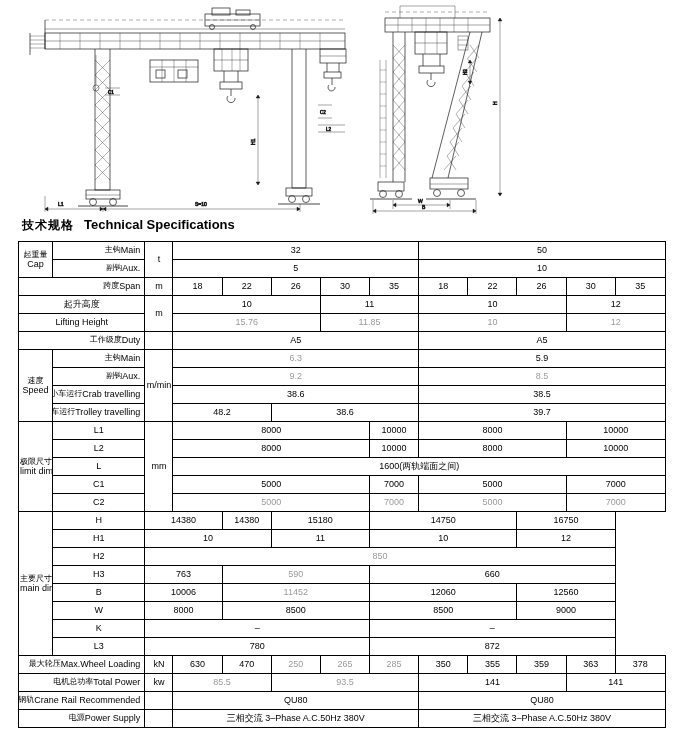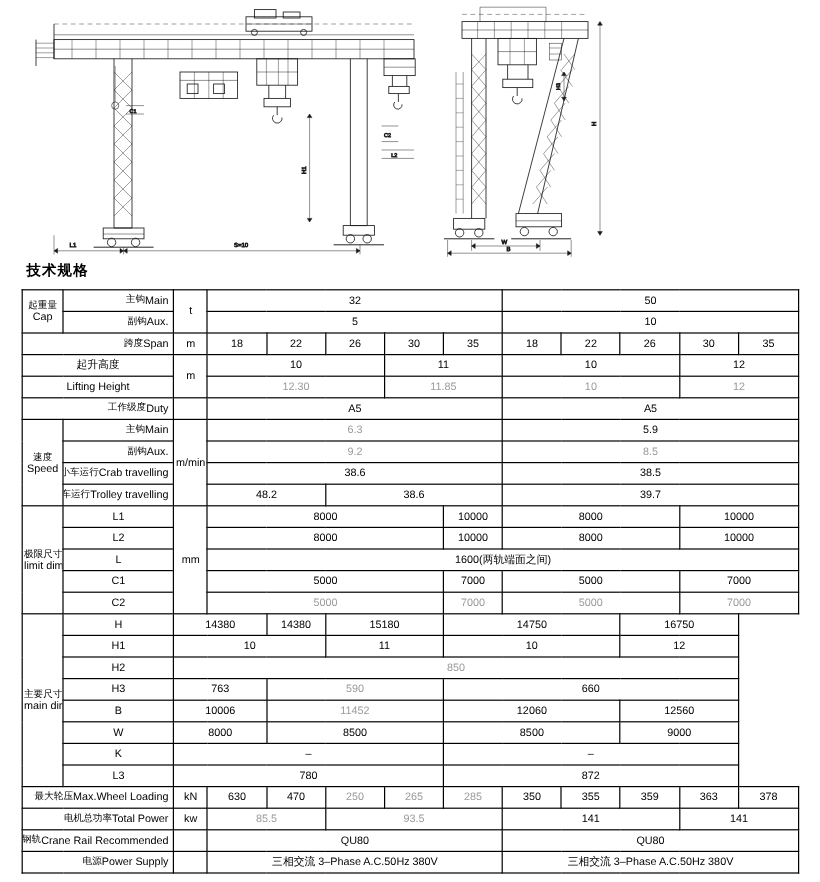--- a/index.html
+++ b/index.html
@@ -334,20 +334,21 @@
           <line x1="380" y1="142" x2="386" y2="142"></line>
           <line x1="380" y1="154" x2="386" y2="154"></line>
           <line x1="380" y1="166" x2="386" y2="166"></line>
         </g>
       </g>
     </svg>
   </div>
 
   <div class="title-row">
     <span class="title-cn">技术规格</span>
+    <span class="title-en">Technical Specifications</span>
   </div>
 
   <div class="tablewrap">
     <table class="spec" id="spec-table">
       <colgroup>
         <col style="width:34px">
         <col style="width:92px">
         <col style="width:28px">
         <col style="width:49px">
           <col style="width:49px">
@@ -418,21 +419,21 @@
             <td colspan="2">11</td>
             <td colspan="3">10</td>
             <td colspan="2">12</td>
           </tr>
           <tr>
             <td colspan="2" class="rowlabel">
               <div class="center-pair">
                 <span class="en-part">Lifting  Height</span>
               </div>
             </td>
-            <td colspan="3" class="faded">12.30</td>
+            <td colspan="3" class="faded">15.76</td>
             <td colspan="2" class="faded">11.85</td>
             <td colspan="3" class="faded">10</td>
             <td colspan="2" class="faded">12</td>
           </tr>
           <tr>
             <td colspan="2" class="rowlabel">
               <div class="lbl-pair">
                 <span class="cn-part">工作级度</span>
                 <span class="en-part">Duty</span>
               </div>

